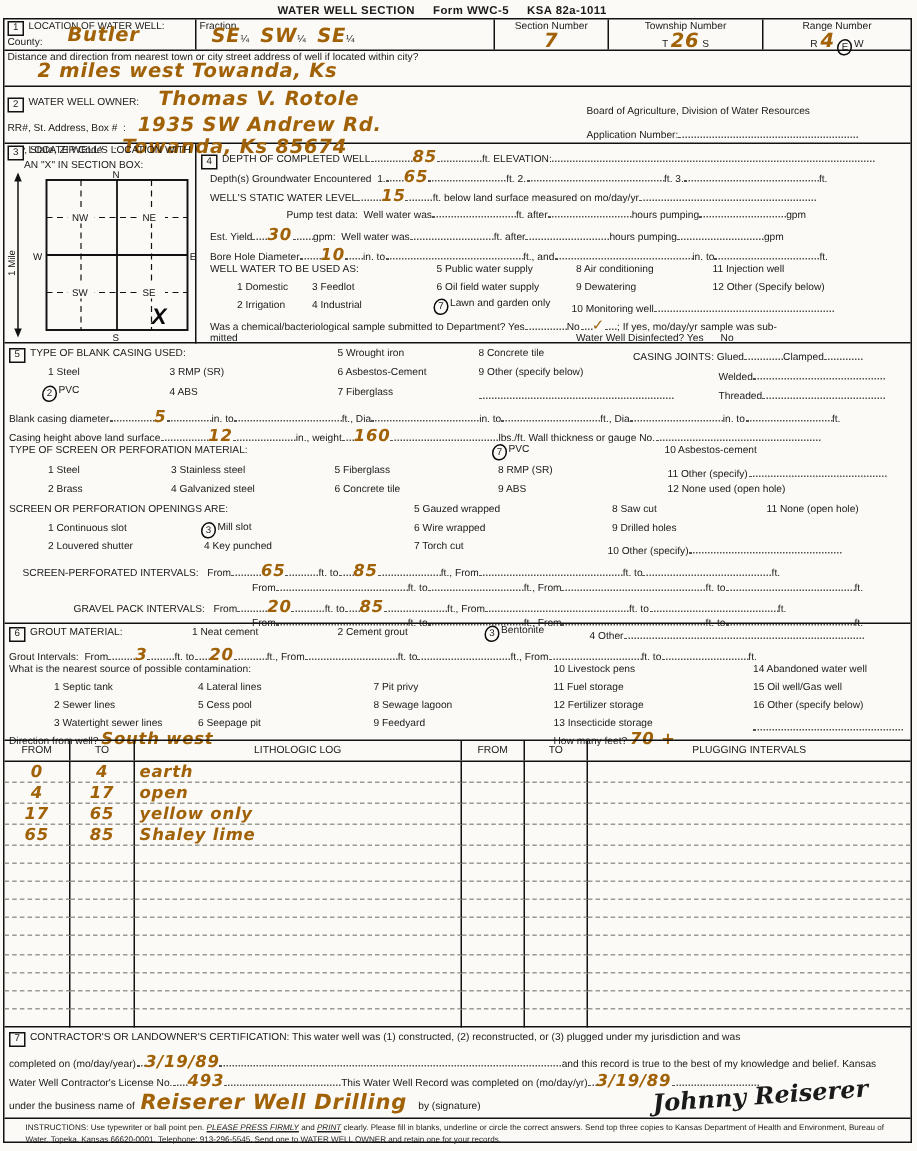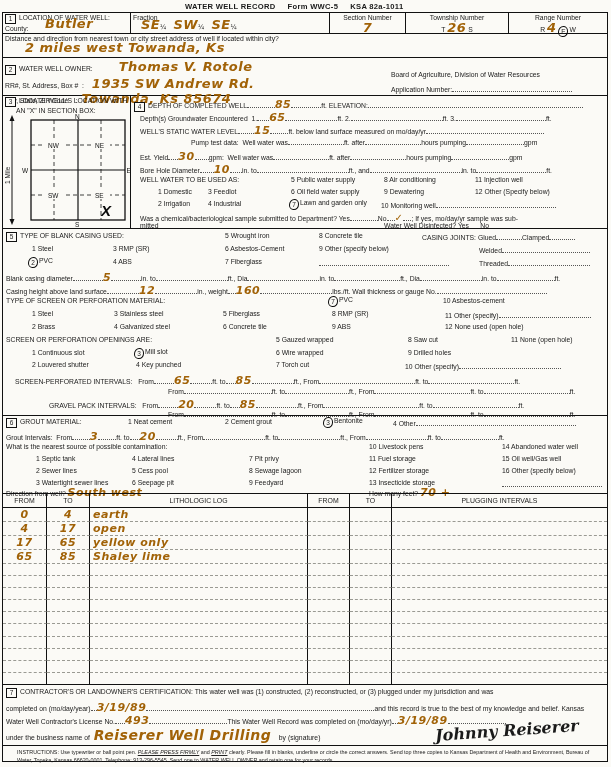--- a/index.html
+++ b/index.html
@@ -37,21 +37,21 @@
   .num-c{text-align:center;}
   .sig{font-family:"DejaVu Serif",serif;font-style:italic;font-weight:bold;font-size:16px;transform:rotate(-4deg);display:inline-block;}
   .inst{font-size:5.4px;line-height:7.5px;color:#222;}
   .u{text-decoration:underline;font-style:italic;}
   svg text{font-family:"Liberation Sans",sans-serif;}
 </style>
 </head>
 <body>
 
 <div class="abs nw" style="left:185px;top:2px;font-size:7.6px;font-weight:bold;letter-spacing:.3px;">
-  <span>WATER WELL RECORD</span>&nbsp;&nbsp;&nbsp;&nbsp;
+  <span>WATER WELL SECTION</span>&nbsp;&nbsp;&nbsp;&nbsp;
   <span>Form WWC-5</span>&nbsp;&nbsp;&nbsp;&nbsp;
   <span>KSA 82a-1011</span>
 </div>
 
 <div id="frame">
 
   <div class="sec" style="height:21px;">
     <div class="cells">
       <div class="cell" style="width:128px;">
         <div class="nw"><span class="sqnum">1</span><span class="cap">LOCATION OF WATER WELL:</span></div>
@@ -82,21 +82,21 @@
   </div>
 
   <div class="sec" style="height:24px;padding:1px 2px;">
     <span>Distance and direction from nearest town or city street address of well if located within city?</span>
     <div class="hw hw14 abs" style="left:22px;top:6px;">2 miles west Towanda, Ks</div>
   </div>
 
   <div class="sec" style="height:38px;">
     <div class="abs" style="left:2px;top:1px;">
       <div class="nw"><span class="sqnum">2</span><span>WATER WELL OWNER:</span>
-        <span class="hw hw14" style="margin-left:24px;">Thomas V. Rotole</span></div>
+        <span class="hw hw14" style="margin-left:11px;">Thomas V. Rotole</span></div>
       <div class="nw" style="margin-top:1px;"><span>RR#, St. Address, Box #</span>&nbsp;&nbsp;<span>:</span>
         <span class="hw hw14" style="margin-left:6px;">1935 SW Andrew Rd.</span></div>
       <div class="nw" style="margin-top:0;"><span>City, State, ZIP Code</span>&nbsp;&nbsp;&nbsp;&nbsp;<span>:</span>
         <span class="hw hw14" style="margin-left:2px;">Towanda, Ks    85674</span></div>
     </div>
     <div class="abs nw" style="left:388px;top:13px;">Board of Agriculture, Division of Water Resources</div>
     <div class="abs nw" style="left:388px;top:26px;"><span>Application Number:</span><span class="bl" style="width:120px;"></span></div>
   </div>
 
   <div class="sec" style="height:133px;">

